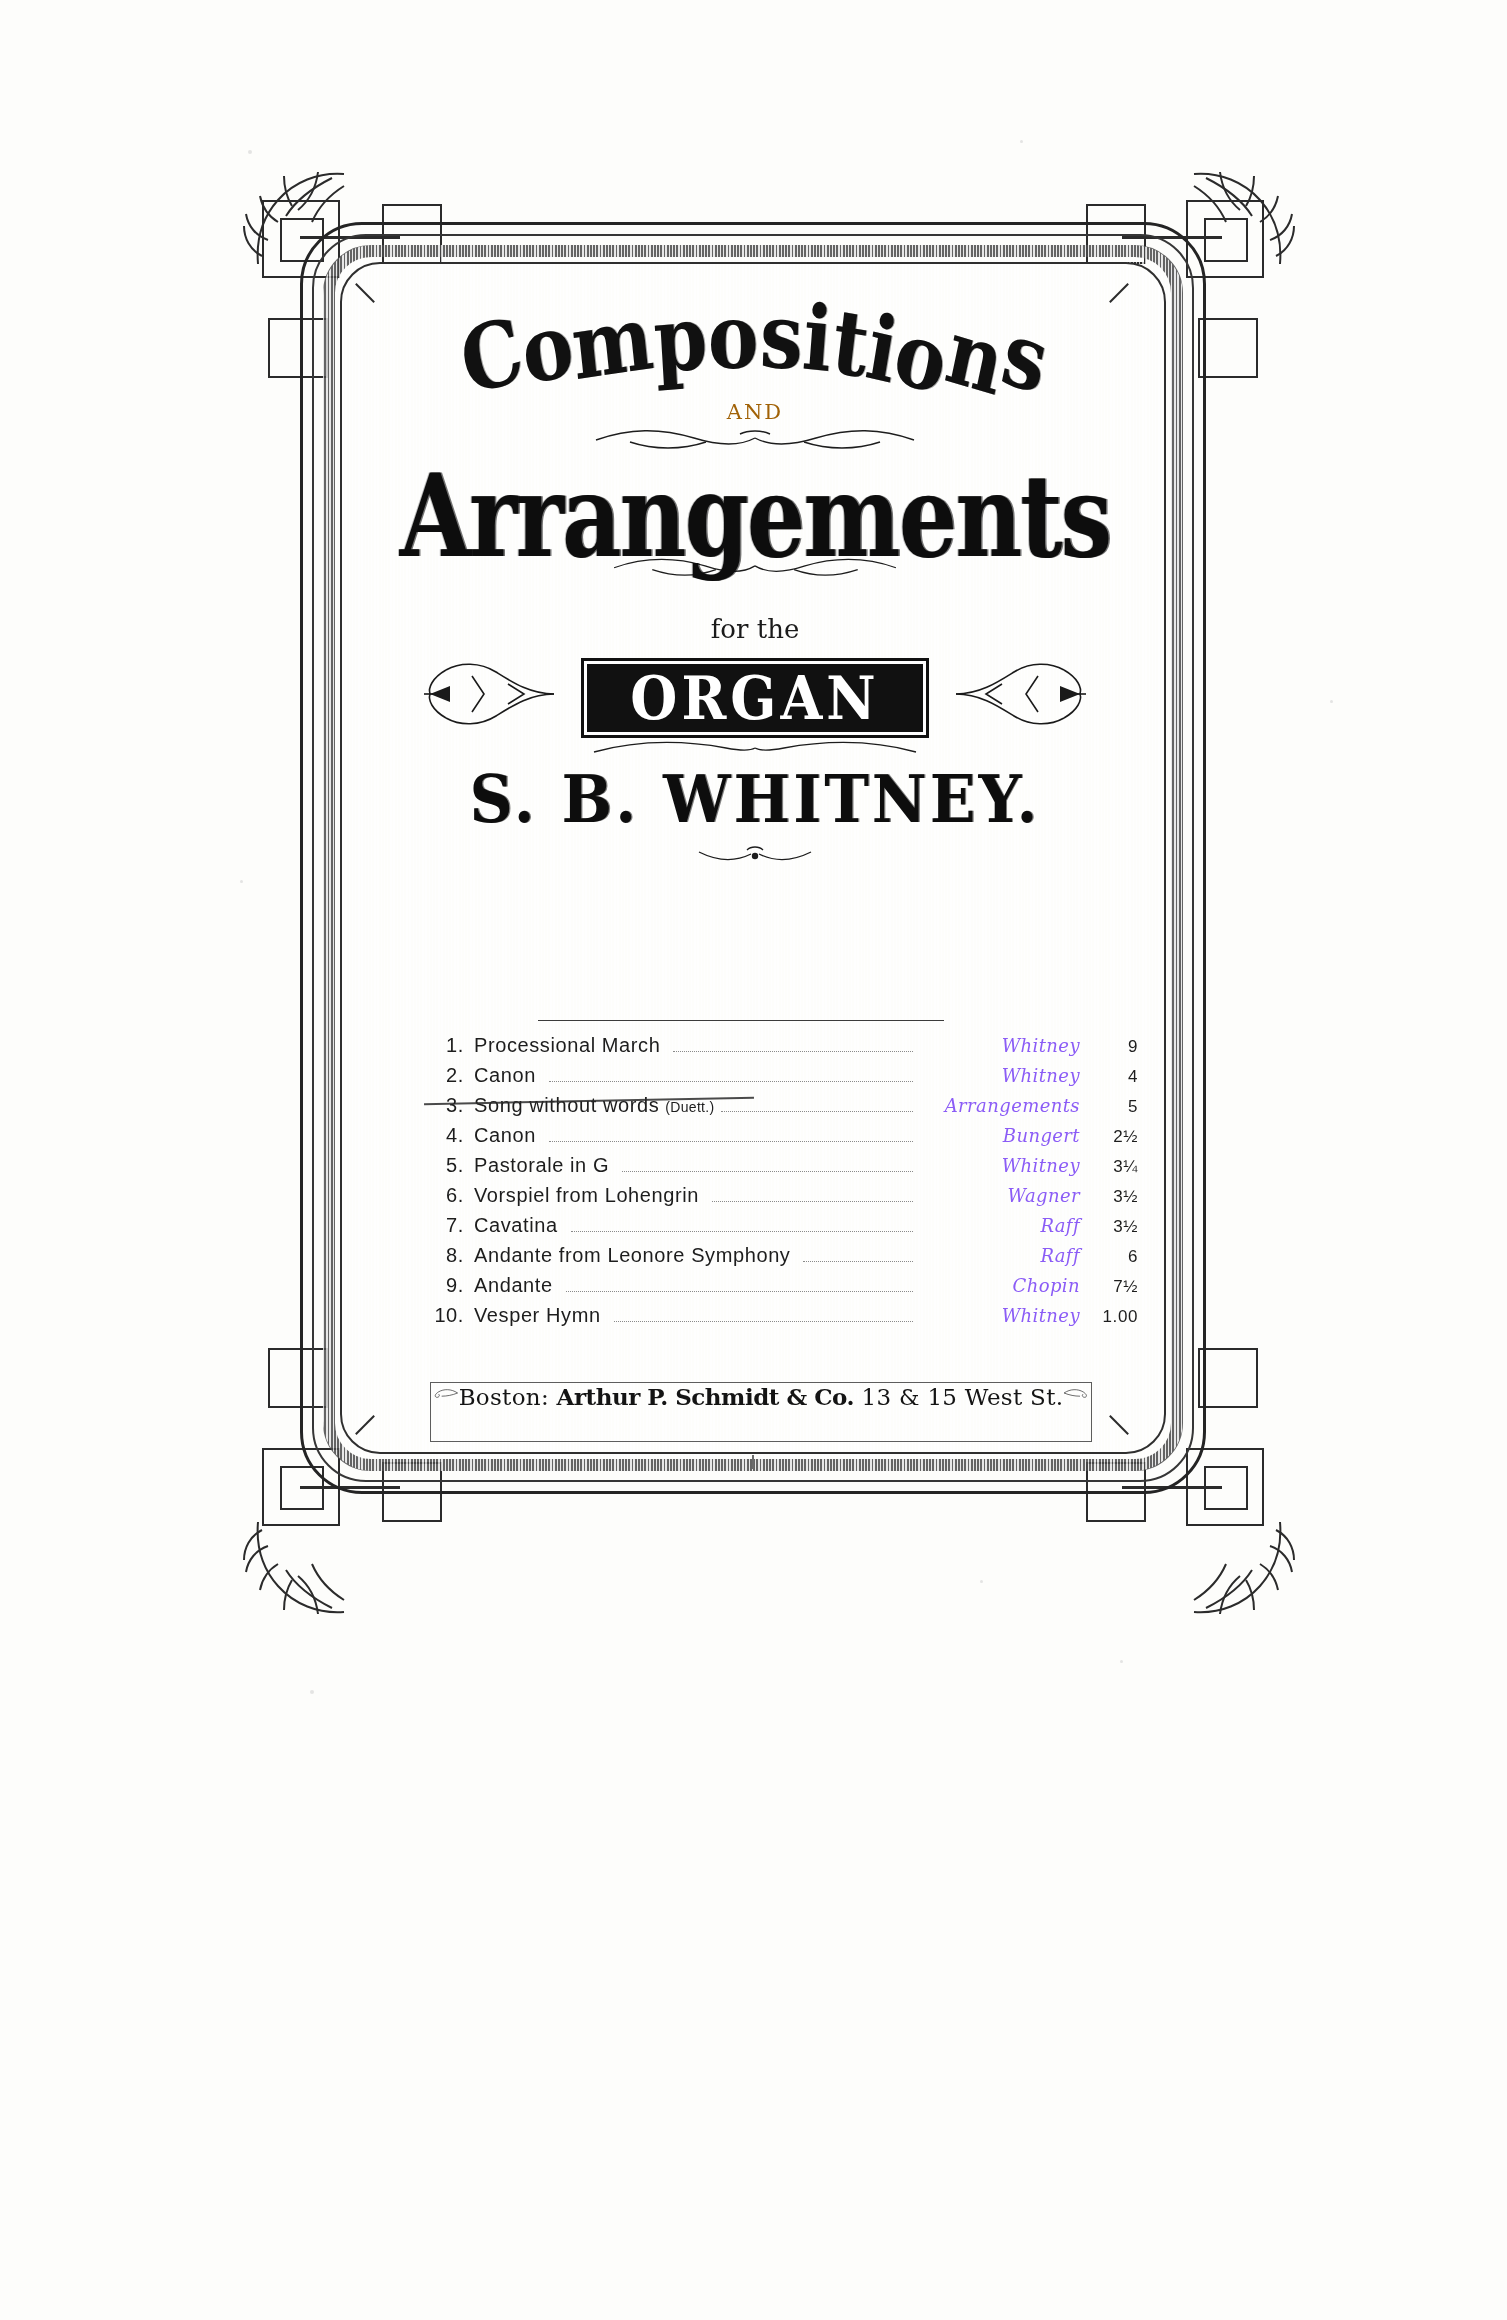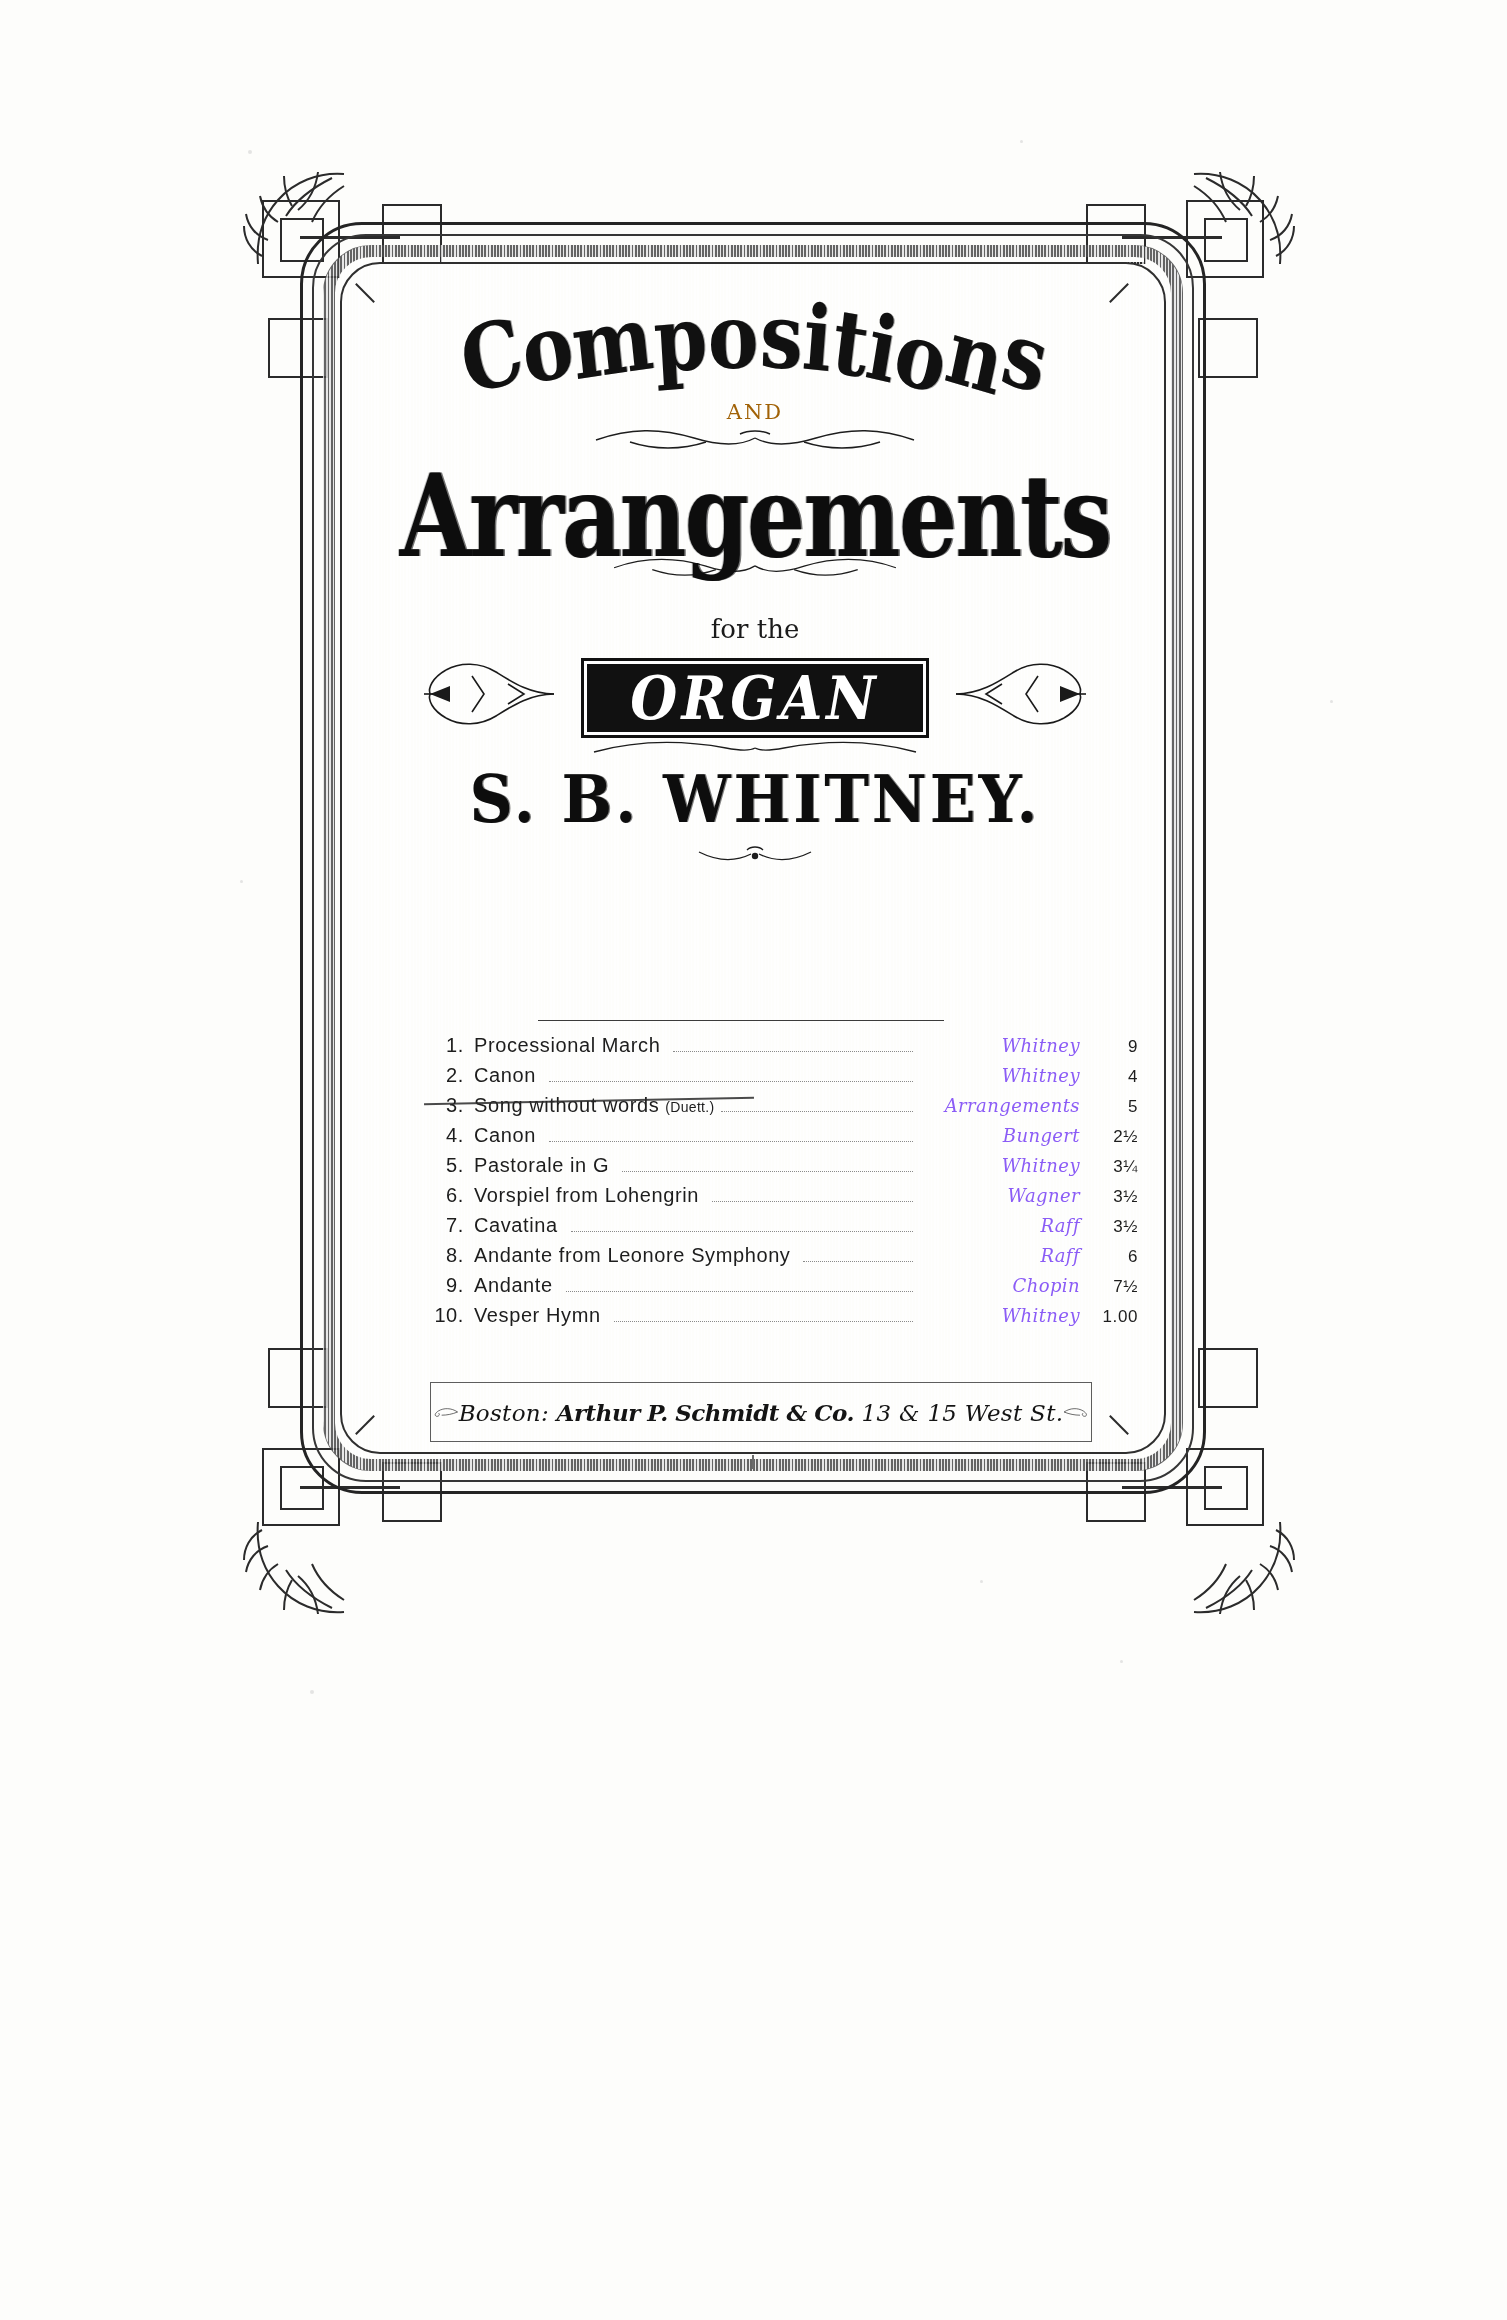--- a/index.html
+++ b/index.html
@@ -191,21 +191,20 @@
     transform: translateX(-50%);
     top: 4px;
     width: 342px;
     height: 74px;
     background: #111;
     border: 3px solid #111;
     box-shadow: 0 0 0 3px #fff inset;
     display: flex;
     align-items: center;
     justify-content: center;
-    font-style: italic;
   }
   #organ-text {
     font-family: "DejaVu Serif", serif;
     font-weight: bold;
     font-size: 54px;
     color: #fff;
     letter-spacing: 4px;
     transform: scaleY(1.12);
   }
   .banner-wing {
@@ -319,23 +318,22 @@
 
   
   #imprint-wrap {
     position: absolute;
     left: 430px;
     top: 1382px;
     width: 660px;
     height: 58px;
     border: 1px solid #5d5d5d;
     display: flex;
-    align-items: center;
+    align-items: flex-start;
     justify-content: center;
-    font-style: italic;
   }
   #imprint {
     font-family: "DejaVu Serif", serif;
     font-size: 23px;
     color: #141414;
     letter-spacing: .3px;
     white-space: nowrap;
   }
   #imprint .pub {
     font-weight: bold;

